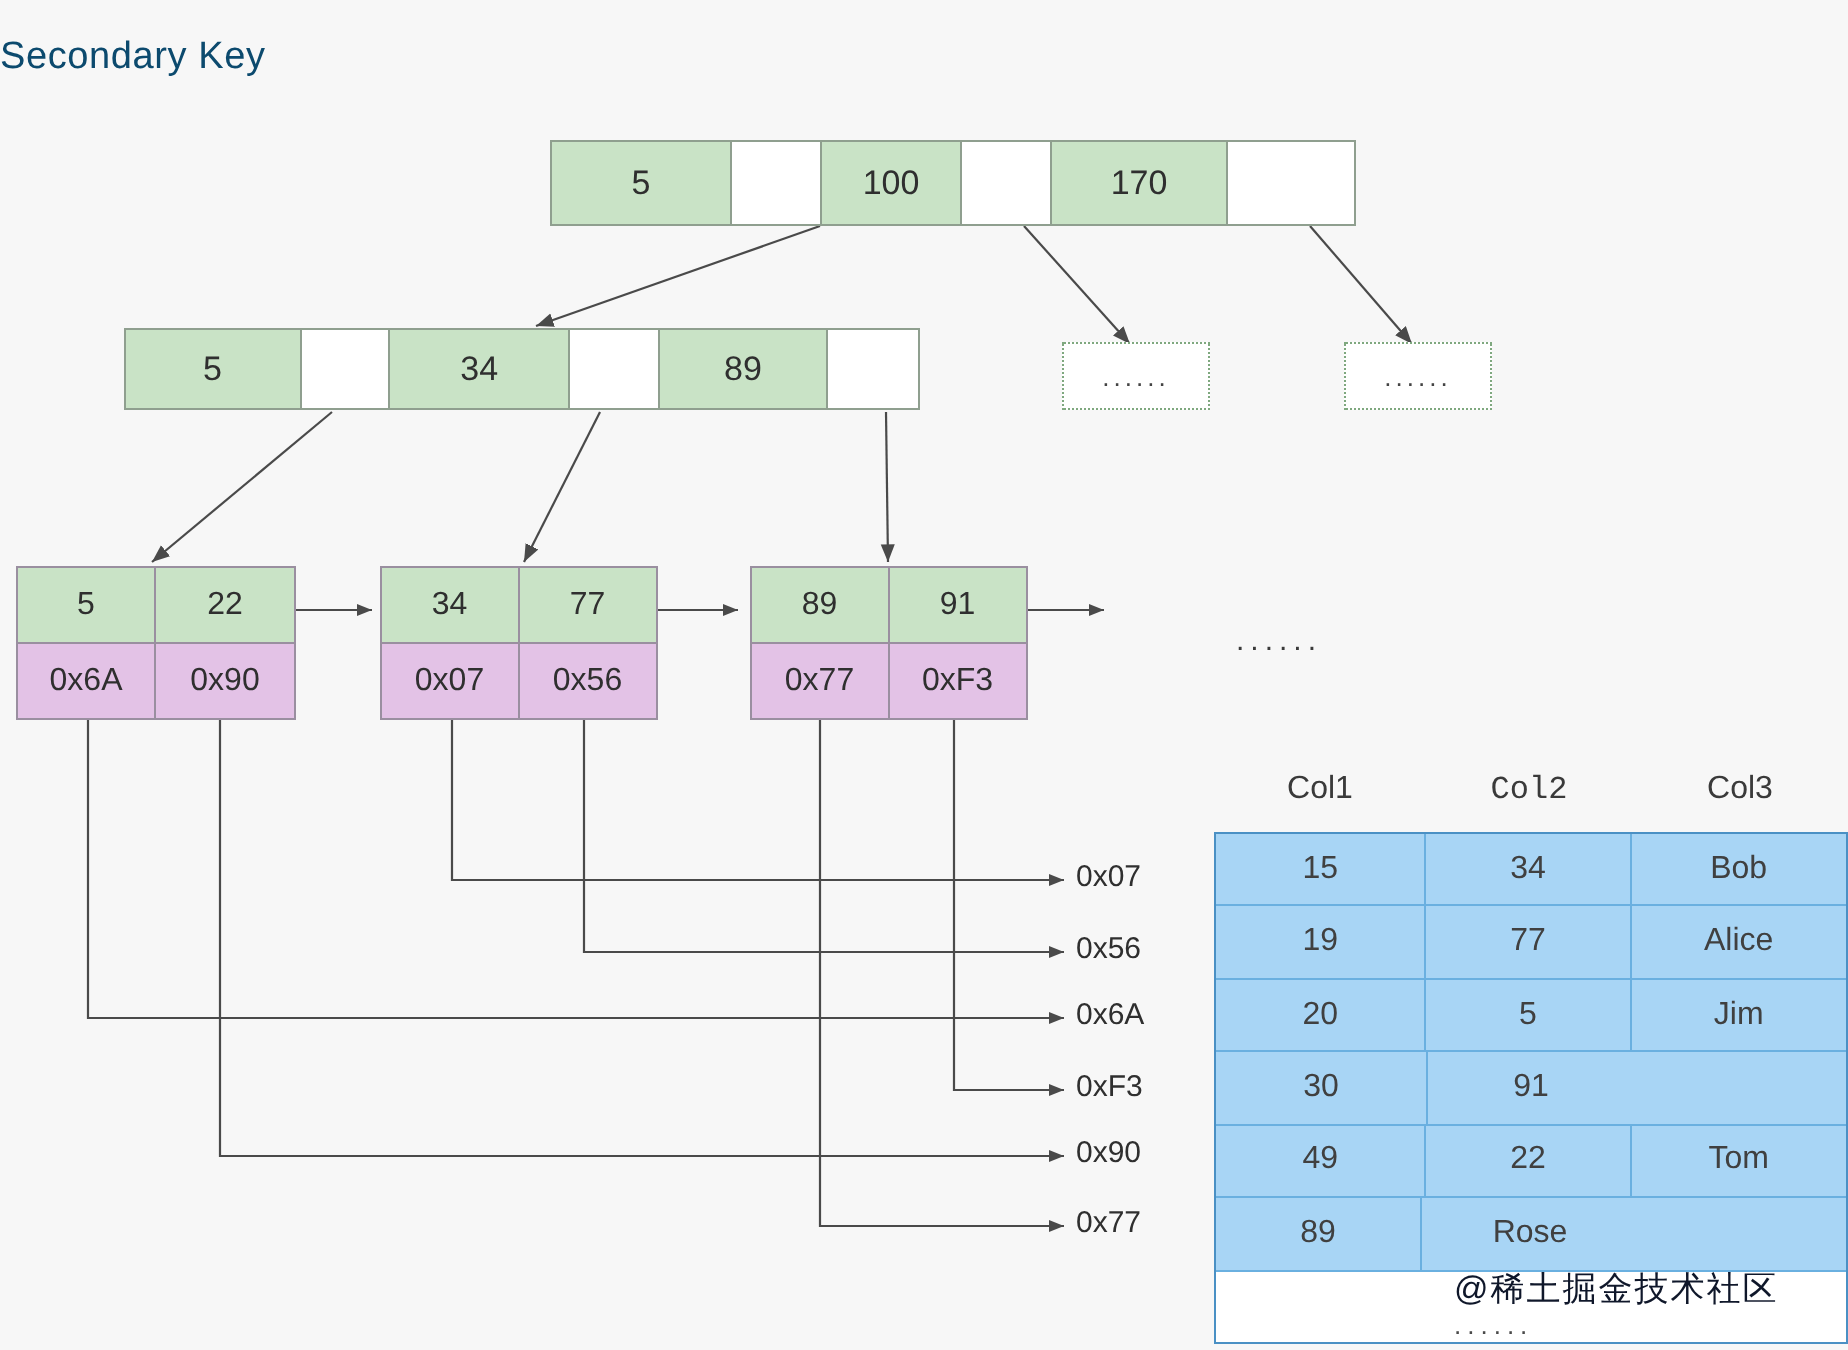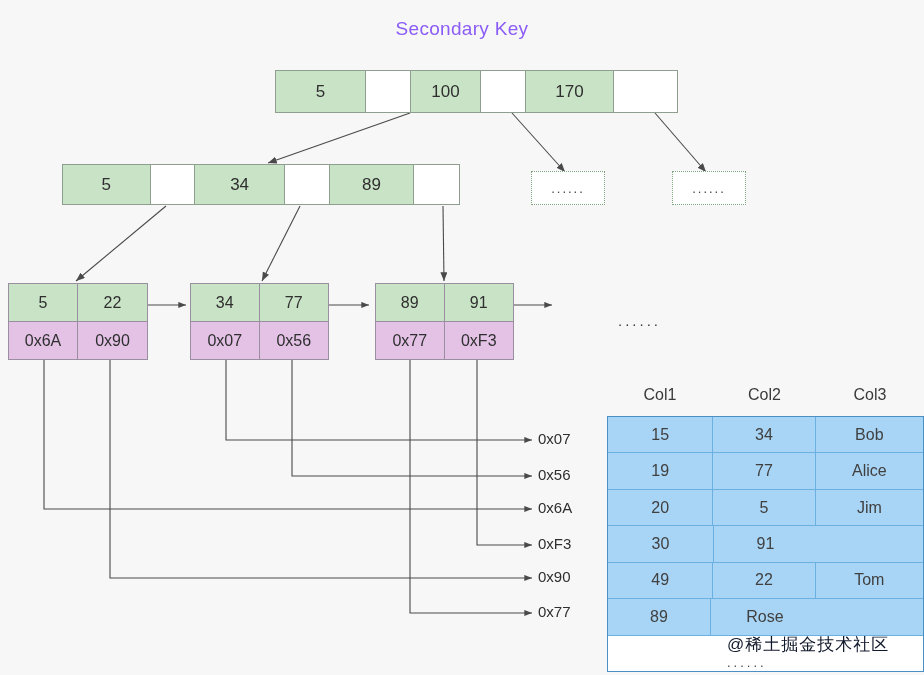--- a/index.html
+++ b/index.html
@@ -18,23 +18,22 @@
   #canvas {
     position: absolute;
     left: 0; top: 0;
     width: 924px;
     height: 675px;
   }
   .title {
     position: absolute;
     left: 0; top: 18px;
     width: 924px;
-    text-align: center;
     font-size: 19px;
-    color: #8b5cf6;
+    color: #0c4a6e;
     letter-spacing: 0.3px;
   }
   
   .node {
     position: absolute;
     display: flex;
     box-sizing: border-box;
     border: 1px solid #8f9f8f;
     background: #ffffff;
   }
@@ -268,21 +267,21 @@
 
 <div class="addr-label" style="left:538px; top:430px;">0x07</div>
 <div class="addr-label" style="left:538px; top:466px;">0x56</div>
 <div class="addr-label" style="left:538px; top:499px;">0x6A</div>
 <div class="addr-label" style="left:538px; top:535px;">0xF3</div>
 <div class="addr-label" style="left:538px; top:568px;">0x90</div>
 <div class="addr-label" style="left:538px; top:603px;">0x77</div>
 
 <div class="tbl-headers" id="tbl-headers" style="left:607px; top:382px; width:317px; height:26px;">
     <div class="th" style="width: 106px;">Col1</div>
-    <div class="th" style="width: 103px;">Col2</div>
+    <div class="th" style="width: 103px; font-family: Liberation Mono, monospace;">Col2</div>
     <div class="th" style="width: 108px;">Col3</div>
   </div>
 
 <div class="tbl" id="data-table" style="left:607px; top:416px; width:317px; height:256px;">
     <div class="trow">
       <div class="td" style="width: 106px;">15</div>
       <div class="td" style="width: 103px;">34</div>
       <div class="td" style="width: 108px;">Bob</div>
     </div>
     <div class="trow">

